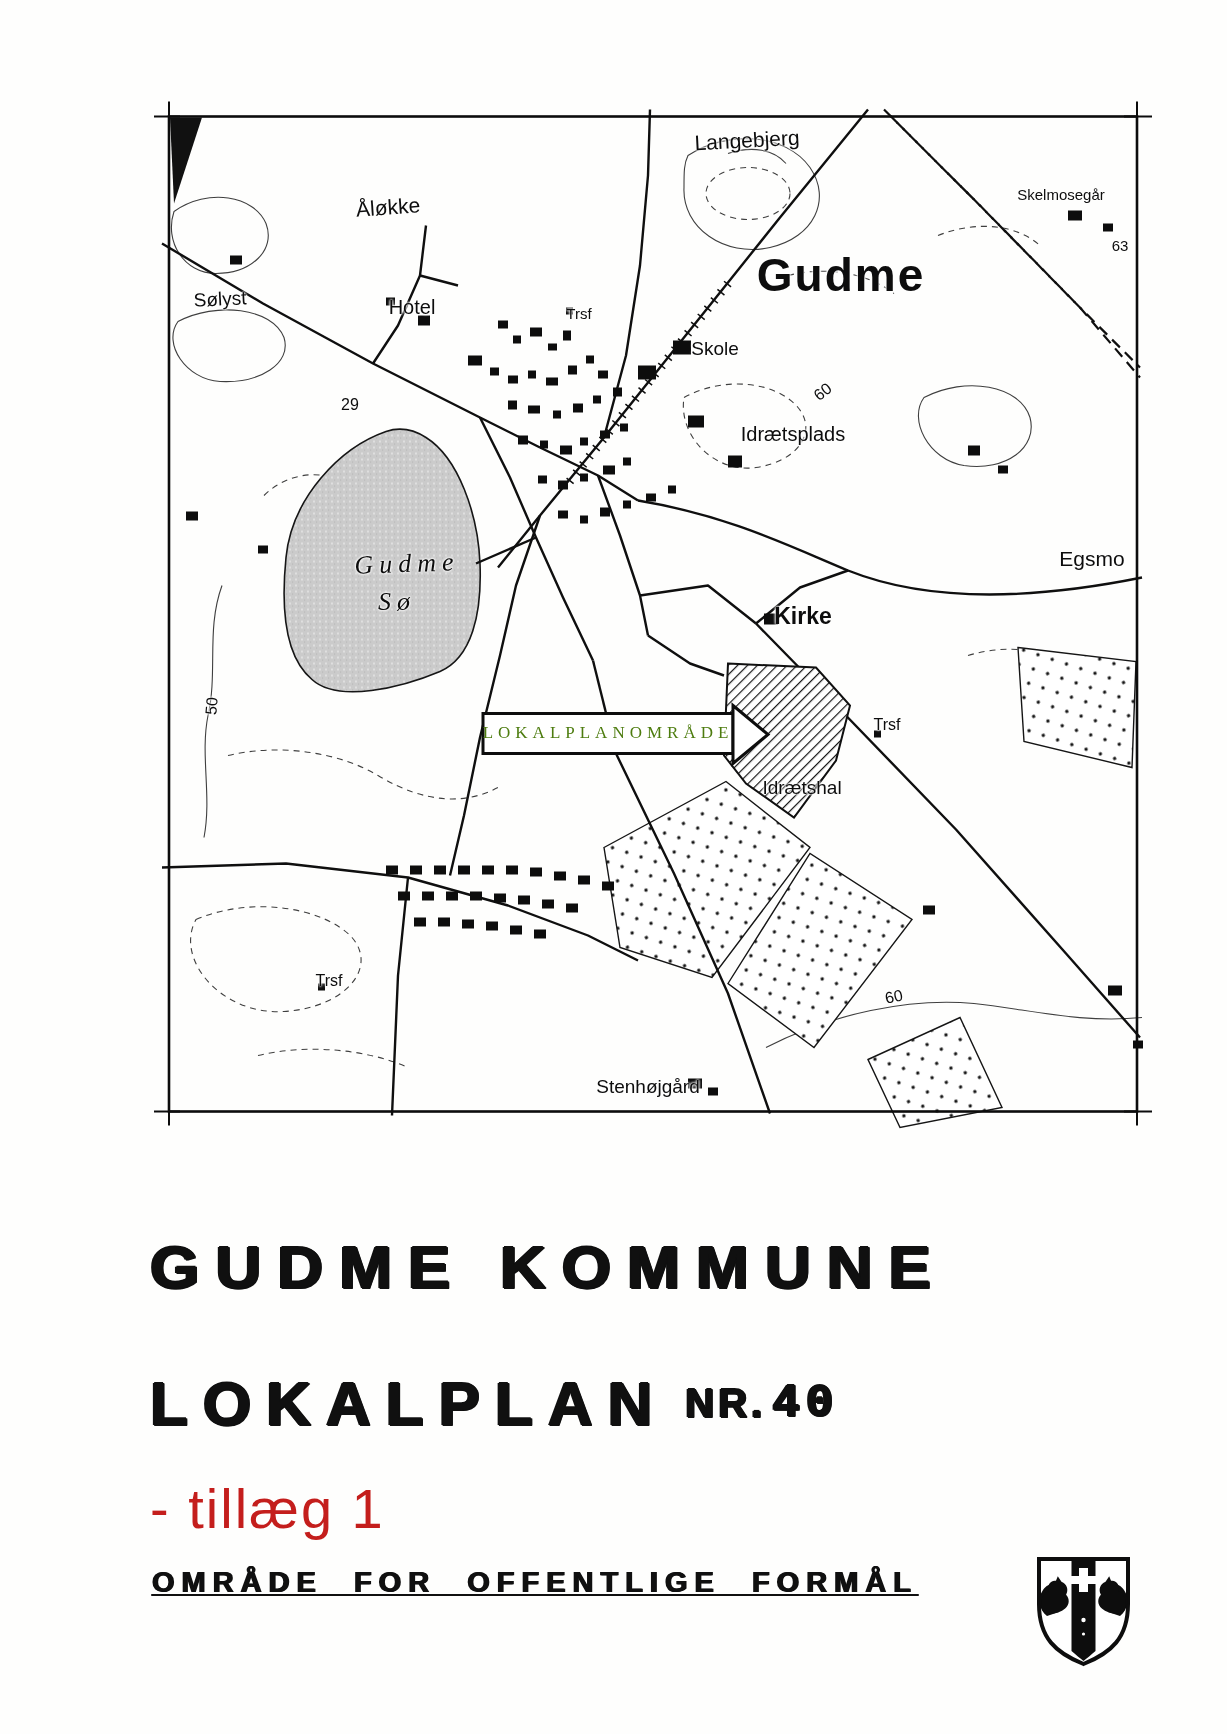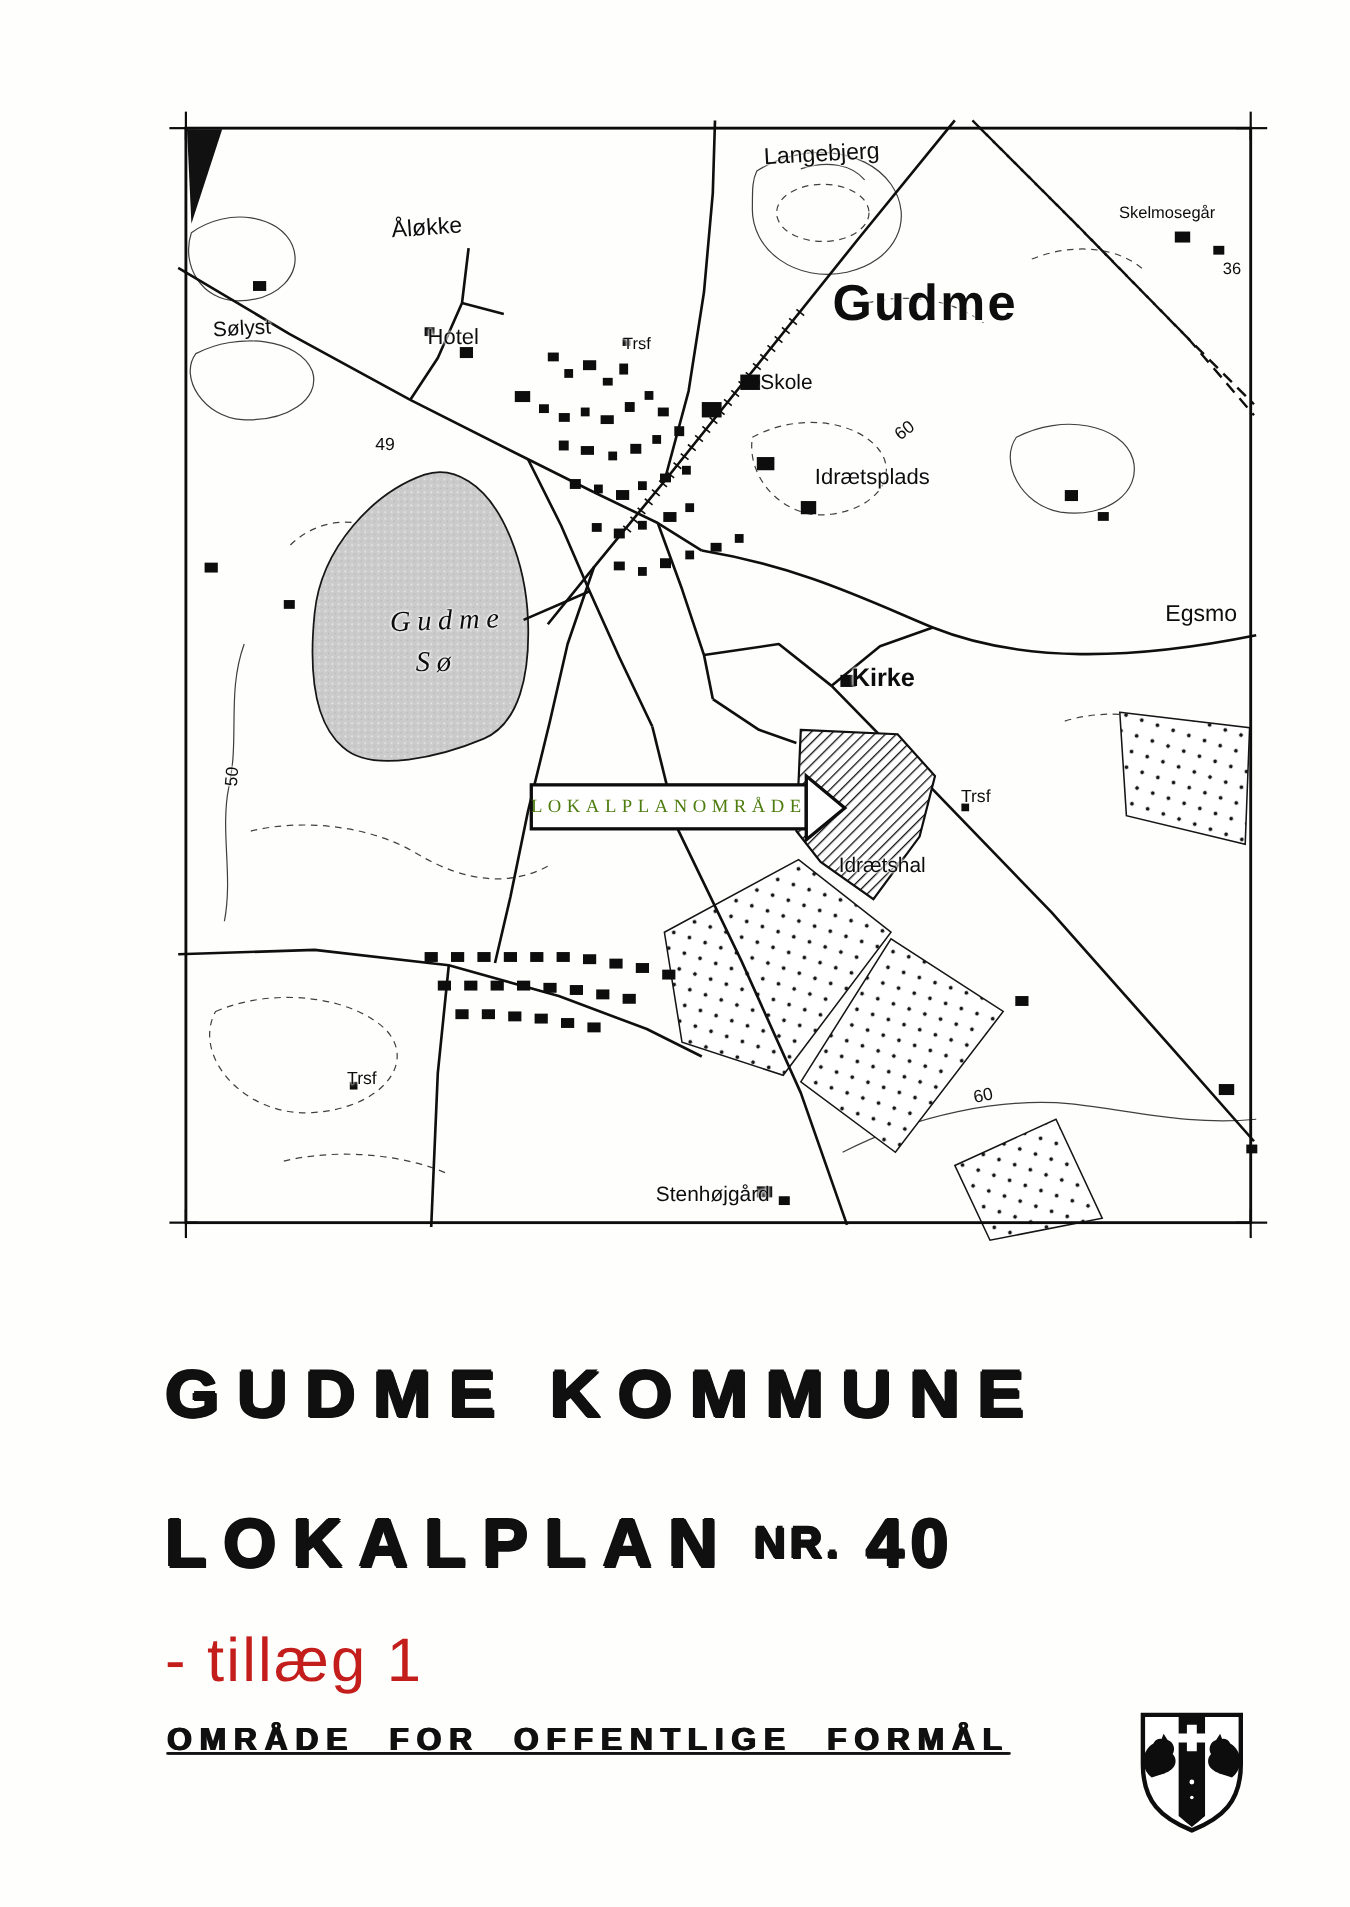--- a/index.html
+++ b/index.html
@@ -31,21 +31,21 @@
   }
   .title-1{
     position:absolute;left:150px;top:1233px;font-size:60px;letter-spacing:15px;
     transform:scaleX(1.06);transform-origin:left center;white-space:nowrap;
   }
   .title-2{
     position:absolute;left:150px;top:1368px;display:flex;align-items:center;white-space:nowrap;
   }
   .title-2 .main{font-size:62px;letter-spacing:15px;}
   .title-2 .nr{font-size:40px;letter-spacing:4px;margin-left:18px;}
-  .title-2 .num{font-size:62px;letter-spacing:6px;margin-left:21px;}
+  .title-2 .num{font-size:46px;letter-spacing:6px;margin-left:6px;font-family:Liberation Mono, monospace;}
   .subtitle-red{
     position:absolute;left:150px;top:1476px;font-size:56px;color:var(--red,#c41e1c);
     letter-spacing:2px;white-space:nowrap;
   }
   .subject-1,.subject-2{
     position:absolute;left:152px;font-size:29px;font-weight:bold;letter-spacing:7px;
     word-spacing:16px;white-space:nowrap;
     text-shadow:0.8px 0 currentColor,-0.8px 0 currentColor;
   }
   .subject-1{top:1566px;text-decoration:underline;}
@@ -249,29 +249,29 @@
           <line x1="-14" y1="996" x2="12" y2="996"></line>
         <line x1="969" y1="984" x2="969" y2="1010"></line>
           <line x1="956" y1="996" x2="984" y2="996"></line>
       </g>
     </svg>
 
     <div class="map-labels" id="map-labels">
         <span style="left: 579px; top: 25px; font-size: 21px; transform: translate(-50%, -50%) rotate(-3deg);">Langebjerg</span>
         <span style="left: 220px; top: 92px; font-size: 21px; transform: translate(-50%, -50%) rotate(-4deg);">Åløkke</span>
         <span style="left: 893px; top: 79px; font-size: 15px; transform: translate(-50%, -50%) rotate(0deg);">Skelmosegår</span>
-        <span style="left: 952px; top: 130px; font-size: 15px; transform: translate(-50%, -50%) rotate(0deg);">36</span>
+        <span style="left: 952px; top: 130px; font-size: 15px; transform: translate(-50%, -50%) rotate(0deg);">63</span>
         <span style="left: 52px; top: 184px; font-size: 19px; transform: translate(-50%, -50%) rotate(-3deg);">Sølyst</span>
         <span style="left: 244px; top: 192px; font-size: 20px; transform: translate(-50%, -50%) rotate(0deg);">Hotel</span>
         <span style="left: 411px; top: 198px; font-size: 15px; transform: translate(-50%, -50%) rotate(0deg);">Trsf</span>
         <span class="big" style="left: 673px; top: 160px; font-size: 46px; transform: translate(-50%, -50%) rotate(0deg);">Gudme</span>
         <span style="left: 547px; top: 233px; font-size: 19px; transform: translate(-50%, -50%) rotate(0deg);">Skole</span>
         <span style="left: 655px; top: 277px; font-size: 16px; transform: translate(-50%, -50%) rotate(-38deg);">60</span>
         <span style="left: 625px; top: 319px; font-size: 20px; transform: translate(-50%, -50%) rotate(0deg);">Idrætsplads</span>
-        <span style="left: 182px; top: 290px; font-size: 16px; transform: translate(-50%, -50%) rotate(0deg);">49</span>
+        <span style="left: 182px; top: 290px; font-size: 16px; transform: translate(-50%, -50%) rotate(0deg);">29</span>
         <span class="lake" style="left: 239px; top: 449px; font-size: 26px; transform: translate(-50%, -50%) rotate(-2deg);">Gudme</span>
         <span class="lake" style="left: 229px; top: 487px; font-size: 26px; transform: translate(-50%, -50%) rotate(0deg);">Sø</span>
         <span style="left: 635px; top: 501px; font-size: 23px; transform: translate(-50%, -50%) rotate(0deg); font-weight: bold;">Kirke</span>
         <span style="left: 924px; top: 443px; font-size: 21px; transform: translate(-50%, -50%) rotate(0deg);">Egsmo</span>
         <span style="left: 719px; top: 610px; font-size: 16px; transform: translate(-50%, -50%) rotate(0deg);">Trsf</span>
         <span style="left: 634px; top: 672px; font-size: 19px; transform: translate(-50%, -50%) rotate(0deg);">Idrætshal</span>
         <span style="left: 161px; top: 866px; font-size: 16px; transform: translate(-50%, -50%) rotate(0deg);">Trsf</span>
         <span style="left: 480px; top: 971px; font-size: 19px; transform: translate(-50%, -50%) rotate(0deg);">Stenhøjgård</span>
         <span style="left: 726px; top: 882px; font-size: 16px; transform: translate(-50%, -50%) rotate(-12deg);">60</span>
         <span style="left: 44px; top: 591px; font-size: 16px; transform: translate(-50%, -50%) rotate(-85deg);">50</span>

